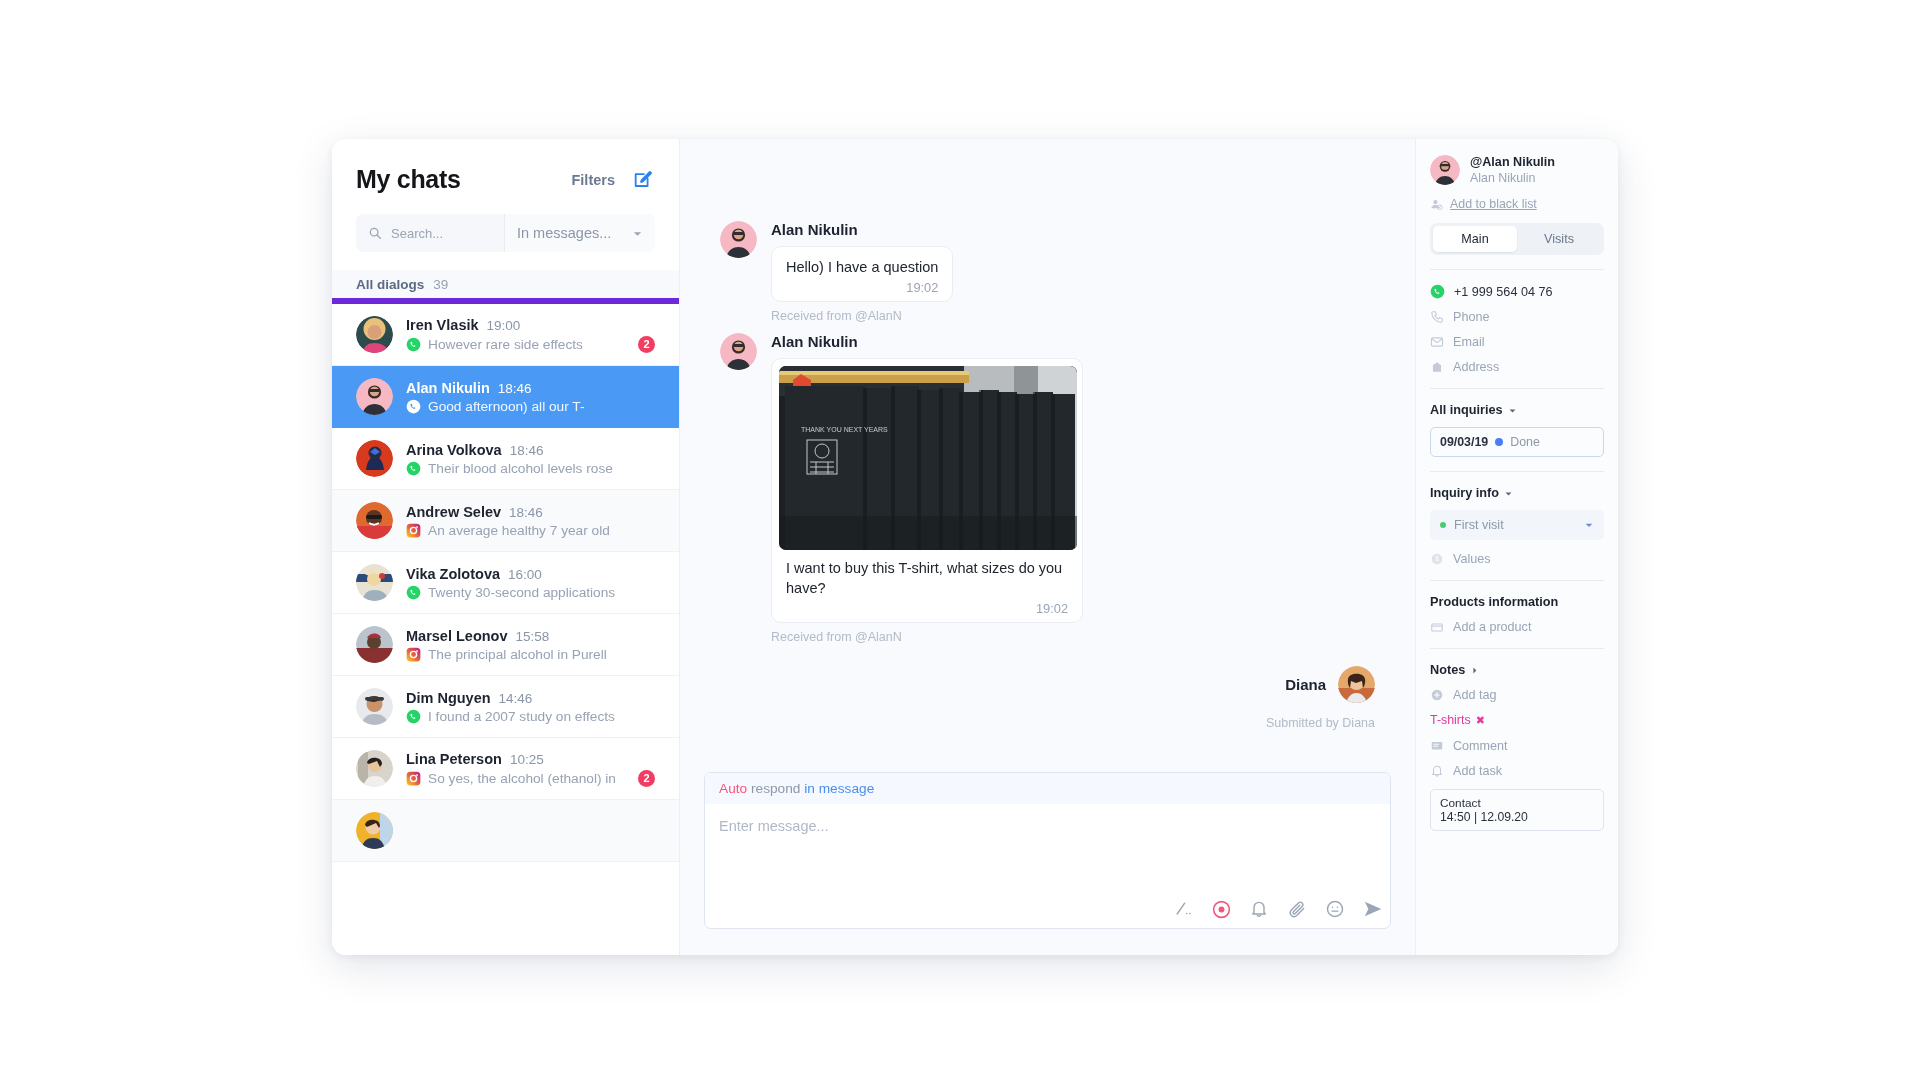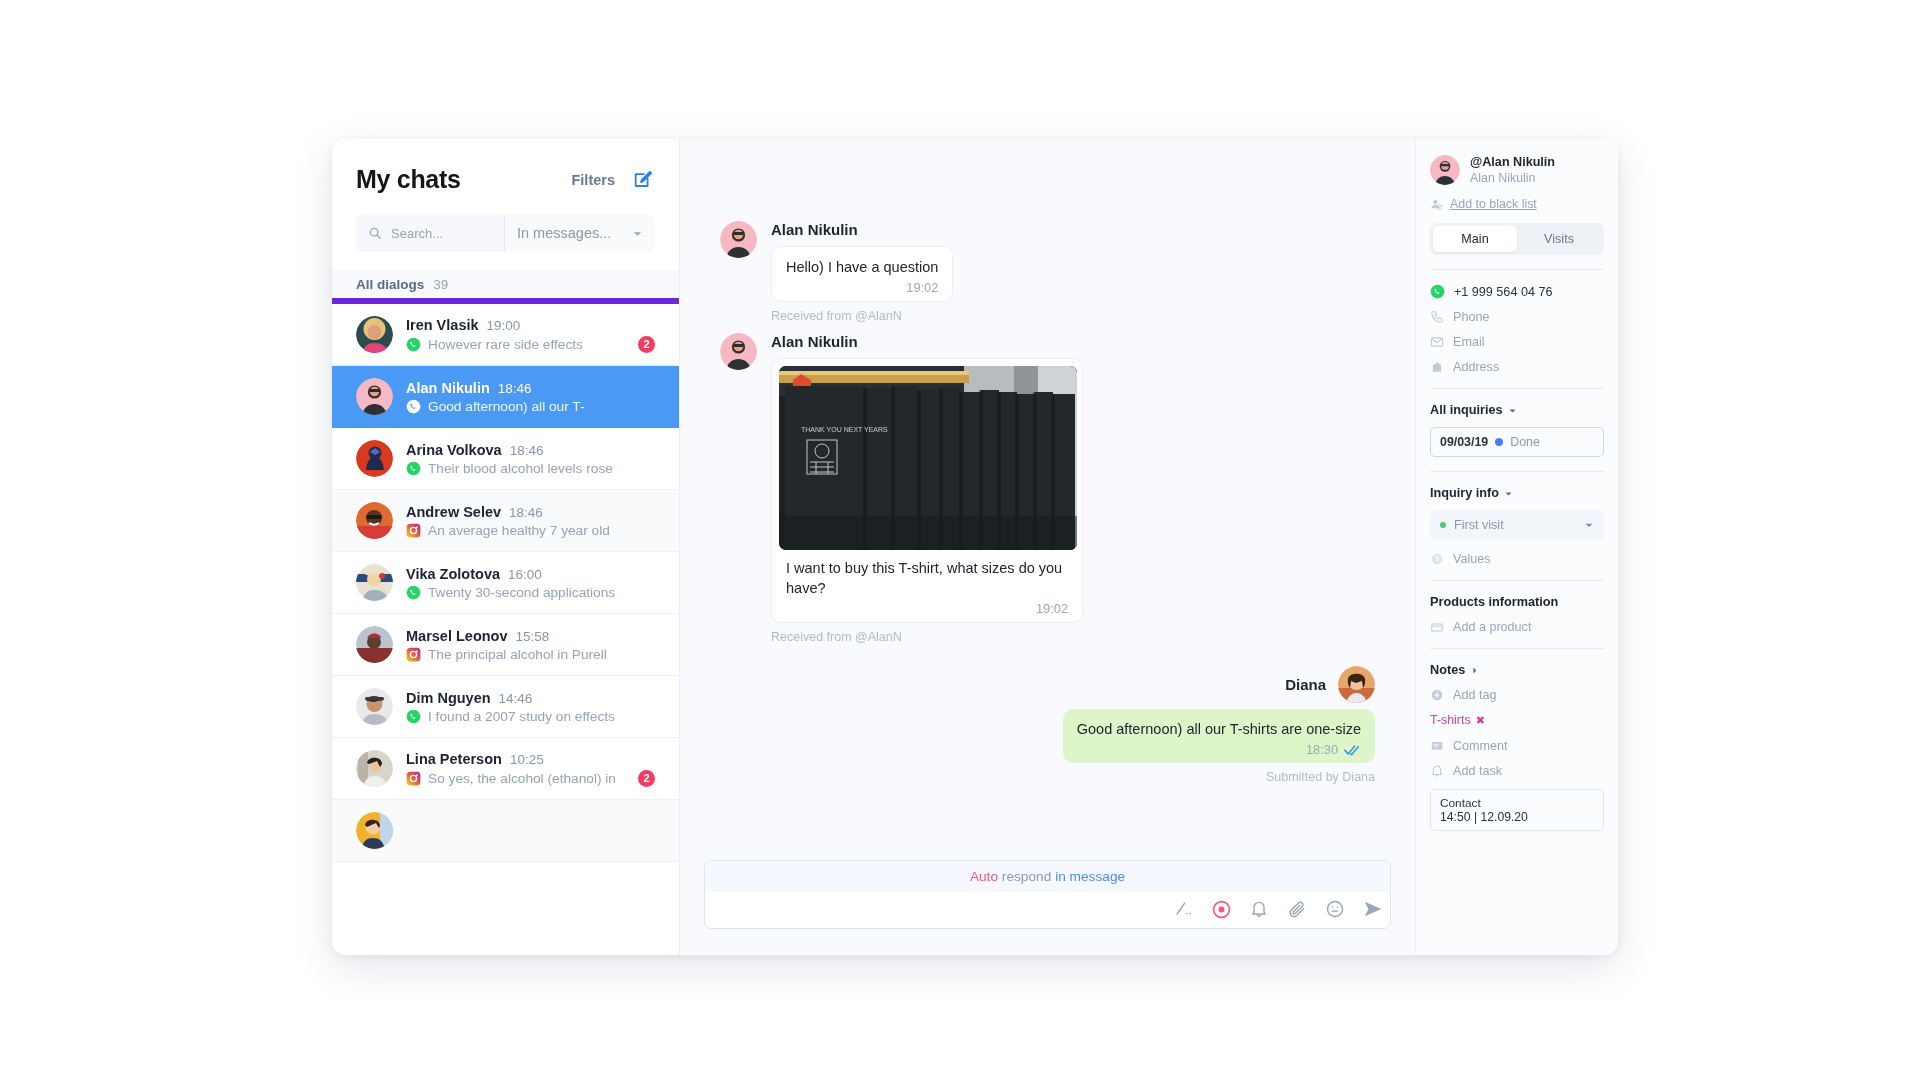--- a/index.html
+++ b/index.html
@@ -86,21 +86,21 @@
   .bubble-img .bubble-meta { padding:0 7px 0 0; }
 
   .out-wrap { display:flex; flex-direction:column; align-items:flex-end; margin-top:22px; }
   .out-head { display:flex; align-items:center; gap:12px; margin-bottom:6px; }
   .out-name { font-size:15px; font-weight:700; color:#1d2330; }
   .bubble-out { background:#ddf5c9; border-radius:10px; padding:10px 14px 6px 14px; max-width:360px; }
   .bubble-out .bubble-text { color:#20262f; }
   .out-sub { font-size:12.5px; color:#b2bbc9; margin-top:7px; }
 
   .composer { margin: 0 24px 26px 24px; border:1px solid #dfe5ee; border-radius:7px; background:#fff; overflow:hidden; }
-  .auto-bar { background:#f5f9ff; padding:8px 14px; font-size:13.7px;text-align:center; }
+  .auto-bar { background:#f5f9ff; padding:8px 14px; font-size:13.7px; }
   .auto-red { color:#f2587c; }
   .auto-gray { color:#8d98a9; }
   .auto-blue { color:#4a8df0; }
   .composer-body { padding:14px 14px 8px 14px; min-height:88px; position:relative; }
   .composer-ph { font-size:14.5px; color:#b0b9c7; }
   .composer-tools { display:flex; align-items:center; justify-content:flex-end; gap:16px; padding:6px 6px 8px 0; }
   .tool { width:22px; height:22px; display:flex; align-items:center; justify-content:center; cursor:pointer; }
 
   
   .rightpanel { width:202px; flex:0 0 202px; background:#fbfcfe; padding:16px 14px 0 14px; }
@@ -502,38 +502,31 @@
             <div class="msg-avatar">
               <svg width="37" height="37" viewBox="0 0 37 37">
                   <circle cx="18.5" cy="18.5" r="18.5" fill="#e6a86a"></circle>
                   <path d="M0 22h37v15H0z" fill="#c96a3c"></path>
                   <circle cx="18.5" cy="16" r="8" fill="#f0c49a"></circle>
                   <path d="M10 13c1-7 16-7 17 0 1 5-2 9-2 9l-1-7-6 2-5-2-1 7s-3-4-2-9z" fill="#3a2317"></path>
                   <path d="M8 37c2-7 6-10 10.5-10S27 30 29 37z" fill="#e8eaed"></path>
                 </svg>
             </div>
           </div>
-          <div class="bubble-out">
-            <div class="bubble-text">Good afternoon) all our T-shirts are one-size</div>
-            <div class="bubble-meta">
-              <span class="bubble-time">18:30</span>
-              <svg width="17" height="12" viewBox="0 0 20 14" fill="none" stroke="#3b9ae1" stroke-width="2" stroke-linecap="round" stroke-linejoin="round">
-                <path d="M1 7.5l4 4 7.5-9"></path>
-                  <path d="M8 11.5l1 1 7.8-9.4"></path>
-              </svg>
-            </div>
-          </div>
           <div class="out-sub">Submitted by Diana</div>
         </div>
 
       </div>
 
       <div class="composer">
         <div class="auto-bar">
           <span class="auto-red">Auto</span><span class="auto-gray"> respond </span><span class="auto-blue">in message</span>
+        </div>
+        <div class="composer-body">
+          <div class="composer-ph">Enter message...</div>
         </div>
         <div class="composer-tools">
           <div class="tool">
             <svg width="20" height="20" viewBox="0 0 24 24" fill="none" stroke="#9aa5b5" stroke-width="1.7" stroke-linecap="round">
                 <path d="M5 18L14 5"></path>
                 <circle cx="16.5" cy="17.5" r="1" fill="#9aa5b5" stroke="none"></circle>
                 <circle cx="20.5" cy="17.5" r="1" fill="#9aa5b5" stroke="none"></circle>
               </svg>
           </div>
           <div class="tool">

